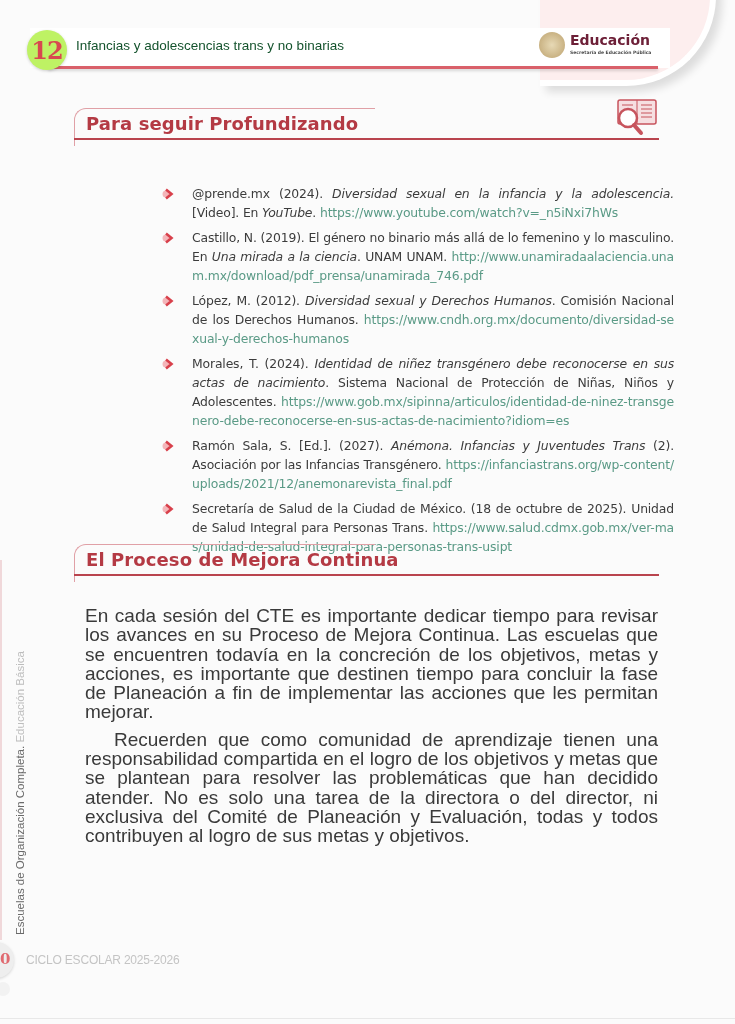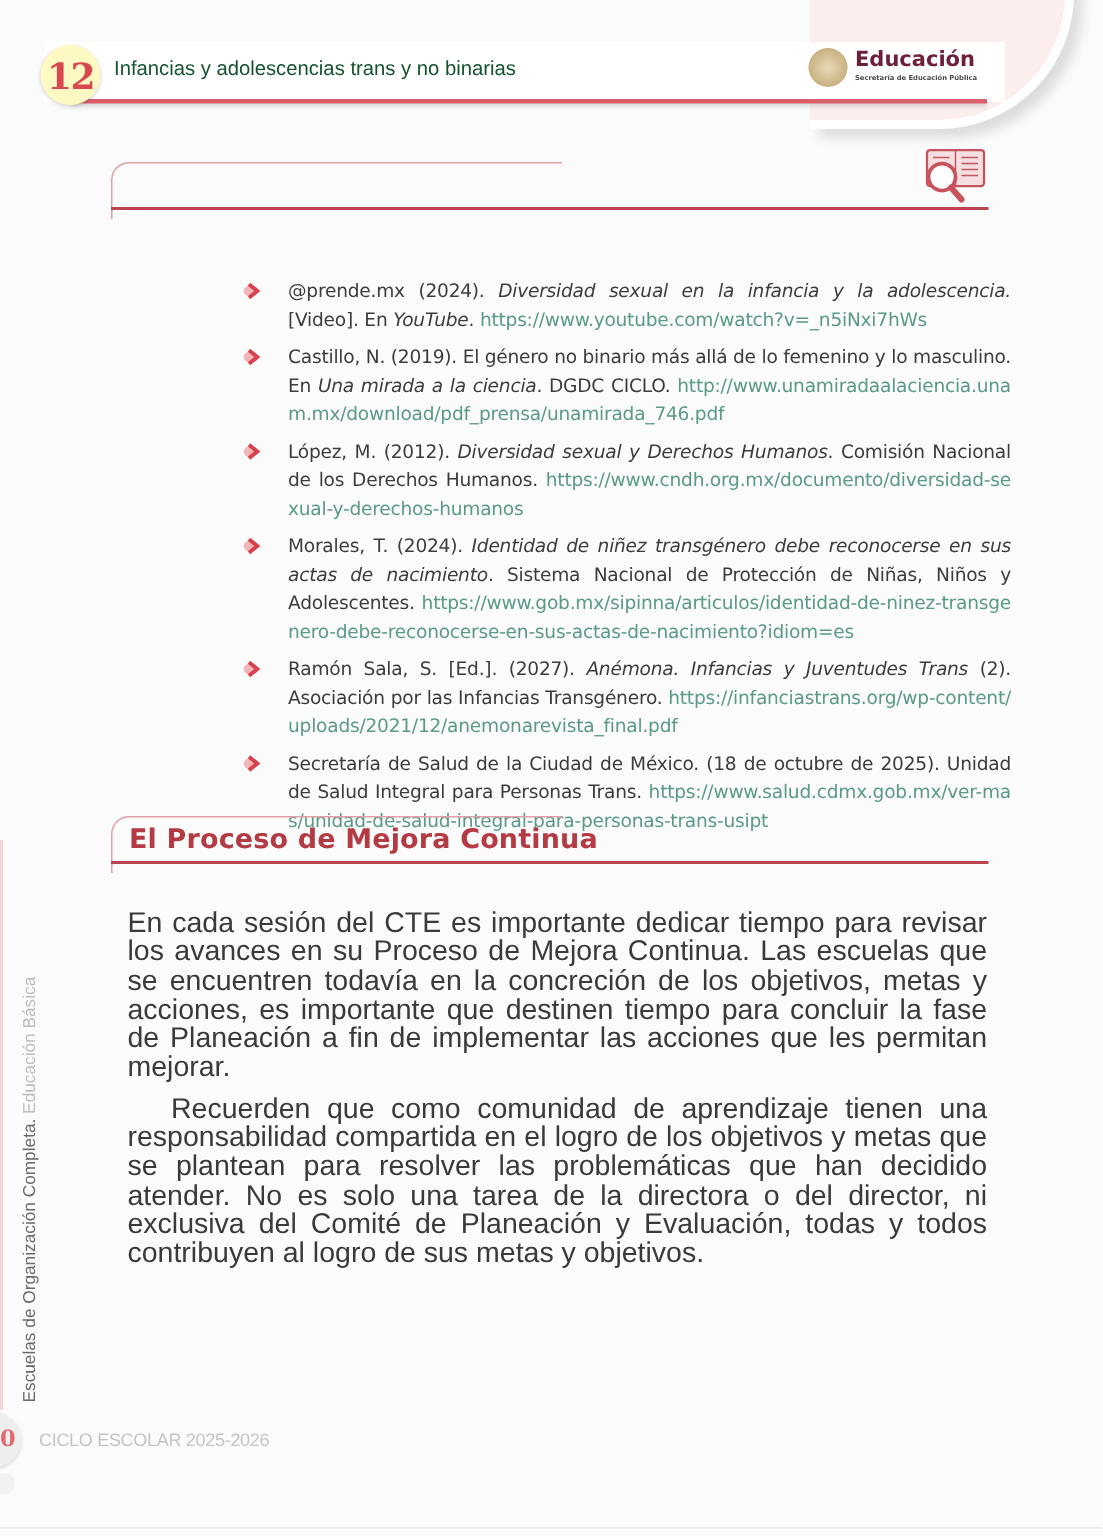--- a/index.html
+++ b/index.html
@@ -26,21 +26,21 @@
     position:absolute; left:30px; top:28px; width:640px; height:40px;
     background:#ffffff;
   }
   .header-line {
     position:absolute; left:48px; top:66px; width:610px; height:3px;
     background:#d9606a;
     box-shadow:0 2px 3px rgba(0,0,0,0.15);
   }
   .page-num-circle {
     position:absolute; left:27px; top:30px; width:40px; height:40px;
-    border-radius:50%; background:#fef9c3;
+    border-radius:50%; background:#bef264;
     box-shadow:0 1px 3px rgba(0,0,0,0.18);
     display:flex; align-items:center; justify-content:center;
   }
   .page-num {
     font-family:"DejaVu Serif", serif; font-weight:bold; font-size:24px;
     color:#d8484f; letter-spacing:-1px;
   }
   .header-title {
     position:absolute; left:76px; top:38px;
     font-family:"Liberation Sans", sans-serif; font-size:13.5px; color:#14532d;
@@ -151,20 +151,21 @@
   </div>
   <div class="header-title">Infancias y adolescencias trans y no binarias</div>
   <div class="seal"></div>
   <div class="edu-title">Educación</div>
   <div class="edu-sub">Secretaría de Educación Pública</div>
 
   <div class="section-head head1">
     <div class="arc"></div>
     <div class="uline"></div>
     <div class="tick"></div>
+    <h2>Para seguir Profundizando</h2>
   </div>
   <svg class="book-icon" width="46" height="38" viewBox="0 0 46 38">
     <rect x="4" y="2" width="38" height="24" rx="2" fill="#f6dfe1" stroke="#c7545d" stroke-width="1.5"></rect>
     <line x1="23" y1="2" x2="23" y2="26" stroke="#c7545d" stroke-width="1"></line>
     <line x1="27" y1="7" x2="38" y2="7" stroke="#c7545d" stroke-width="1"></line>
     <line x1="27" y1="11" x2="38" y2="11" stroke="#c7545d" stroke-width="1"></line>
     <line x1="27" y1="15" x2="38" y2="15" stroke="#c7545d" stroke-width="1"></line>
     <line x1="27" y1="19" x2="38" y2="19" stroke="#c7545d" stroke-width="1"></line>
     <line x1="8" y1="7" x2="19" y2="7" stroke="#c7545d" stroke-width="1"></line>
     <circle cx="14" cy="20" r="9" fill="#ffffff" stroke="#c7545d" stroke-width="2.5"></circle>
@@ -177,21 +178,21 @@
           <circle cx="4" cy="6" r="3.5" fill="#f4b5b9"></circle>
           <path d="M4 1.5 L9.5 6 L4 10.5" fill="none" stroke="#d8404b" stroke-width="2.6"></path>
         </svg>
       <span>@prende.mx (2024). </span><i>Diversidad sexual en la infancia y la adolescencia.</i><span> [Video]. En </span><i>YouTube</i><span>. </span><span class="url">https://www.youtube.com/watch?v=_n5iNxi7hWs</span>
     </li>
     <li>
       <svg class="bullet" viewBox="0 0 13 12">
           <circle cx="4" cy="6" r="3.5" fill="#f4b5b9"></circle>
           <path d="M4 1.5 L9.5 6 L4 10.5" fill="none" stroke="#d8404b" stroke-width="2.6"></path>
         </svg>
-      <span>Castillo, N. (2019). El género no binario más allá de lo femenino y lo masculino. En </span><i>Una mirada a la ciencia</i><span>. DGDC CICLO. </span><span class="url">http://www.unamiradaalaciencia.unam.mx/download/pdf_prensa/unamirada_746.pdf</span>
+      <span>Castillo, N. (2019). El género no binario más allá de lo femenino y lo masculino. En </span><i>Una mirada a la ciencia</i><span>. UNAM UNAM. </span><span class="url">http://www.unamiradaalaciencia.unam.mx/download/pdf_prensa/unamirada_746.pdf</span>
     </li>
     <li>
       <svg class="bullet" viewBox="0 0 13 12">
           <circle cx="4" cy="6" r="3.5" fill="#f4b5b9"></circle>
           <path d="M4 1.5 L9.5 6 L4 10.5" fill="none" stroke="#d8404b" stroke-width="2.6"></path>
         </svg>
       <span>López, M. (2012). </span><i>Diversidad sexual y Derechos Humanos</i><span>. Comisión Nacional de los Derechos Humanos. </span><span class="url">https://www.cndh.org.mx/documento/diversidad-sexual-y-derechos-humanos</span>
     </li>
     <li>
       <svg class="bullet" viewBox="0 0 13 12">

